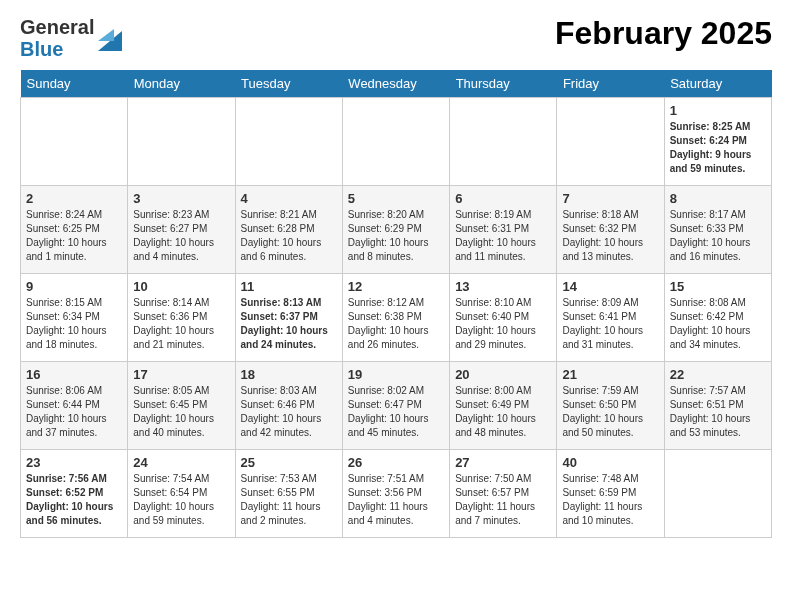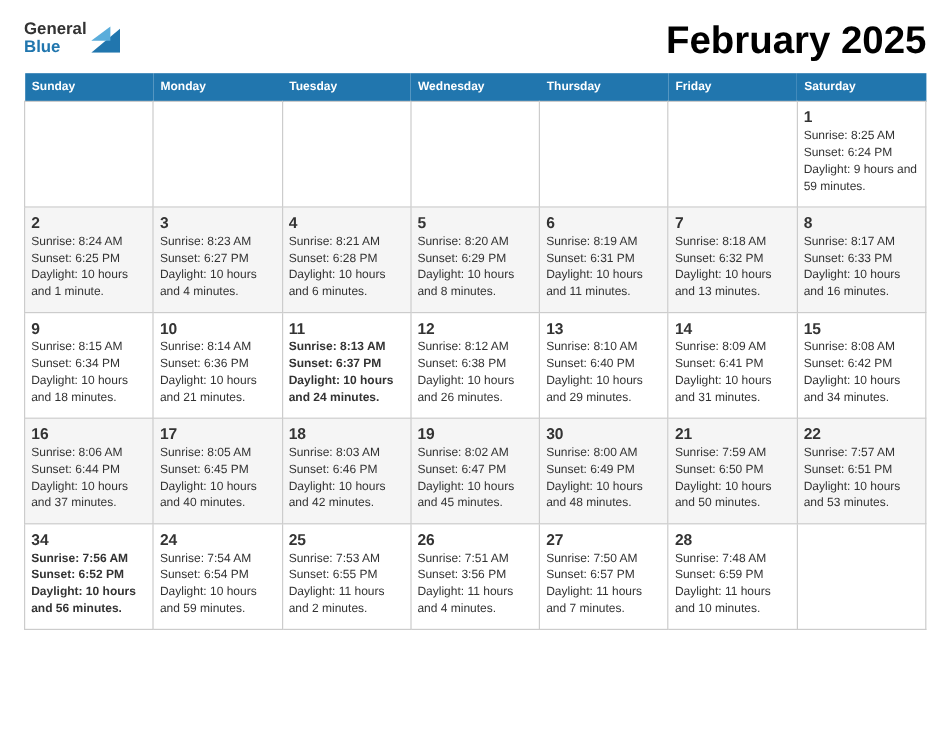--- a/index.html
+++ b/index.html
@@ -19,21 +19,21 @@
       margin-bottom: 10px;
     }
     .logo {
       display: flex;
       align-items: center;
       gap: 0;
     }
     .logo-text {
       display: flex;
       flex-direction: column;
-      font-size: 14px;
+      font-size: 20px;
       font-weight: bold;
       line-height: 1.1;
     }
     .logo-general { color: #333; }
     .logo-blue { color: #2176ae; }
     .logo-icon {
       width: 24px;
       height: 30px;
       margin-left: 4px;
       margin-top: -4px;
@@ -54,22 +54,22 @@
     }
     table {
       width: 100%;
       border-collapse: collapse;
       table-layout: fixed;
     }
     thead th {
       background-color: #2176ae;
       color: #fff;
       padding: 6px 6px;
-      font-size: 10px;
-      font-weight: bold;
+      font-size: 13px;
+      font-weight: normal;
       text-align: left;
     }
     tbody td {
       border: 1px solid #ccc;
       vertical-align: top;
       padding: 5px 5px;
       font-size: 10.5px;
       color: #333;
       height: 88px;
     }
@@ -130,21 +130,21 @@
     <tbody id="calendar-body">
     <tr>
           <td class="empty-cell"></td>
           <td class="empty-cell"></td>
           <td class="empty-cell"></td>
           <td class="empty-cell"></td>
           <td class="empty-cell"></td>
           <td class="empty-cell"></td>
           <td>
             <span class="day-number">1</span>
-            <div class="cell-text" style="white-space: pre-line;">Sunrise: 8:25 AM
+            <div class="cell-text" style="white-space: pre-line; font-weight: bold;">Sunrise: 8:25 AM
 Sunset: 6:24 PM
 Daylight: 9 hours and 59 minutes.</div>
           </td>
         </tr>
         <tr>
           <td>
             <span class="day-number">2</span>
             <div class="cell-text" style="white-space: pre-line;">Sunrise: 8:24 AM
 Sunset: 6:25 PM
 Daylight: 10 hours and 1 minute.</div>
@@ -249,41 +249,41 @@
 Sunset: 6:46 PM
 Daylight: 10 hours and 42 minutes.</div>
           </td>
           <td>
             <span class="day-number">19</span>
             <div class="cell-text" style="white-space: pre-line;">Sunrise: 8:02 AM
 Sunset: 6:47 PM
 Daylight: 10 hours and 45 minutes.</div>
           </td>
           <td>
-            <span class="day-number">30</span>
+            <span class="day-number">20</span>
             <div class="cell-text" style="white-space: pre-line;">Sunrise: 8:00 AM
 Sunset: 6:49 PM
 Daylight: 10 hours and 48 minutes.</div>
           </td>
           <td>
             <span class="day-number">21</span>
             <div class="cell-text" style="white-space: pre-line;">Sunrise: 7:59 AM
 Sunset: 6:50 PM
 Daylight: 10 hours and 50 minutes.</div>
           </td>
           <td>
             <span class="day-number">22</span>
             <div class="cell-text" style="white-space: pre-line;">Sunrise: 7:57 AM
 Sunset: 6:51 PM
 Daylight: 10 hours and 53 minutes.</div>
           </td>
         </tr>
         <tr>
           <td>
-            <span class="day-number">34</span>
+            <span class="day-number">23</span>
             <div class="cell-text" style="white-space: pre-line; font-weight: bold;">Sunrise: 7:56 AM
 Sunset: 6:52 PM
 Daylight: 10 hours and 56 minutes.</div>
           </td>
           <td>
             <span class="day-number">24</span>
             <div class="cell-text" style="white-space: pre-line;">Sunrise: 7:54 AM
 Sunset: 6:54 PM
 Daylight: 10 hours and 59 minutes.</div>
           </td>
@@ -299,21 +299,21 @@
 Sunset: 3:56 PM
 Daylight: 11 hours and 4 minutes.</div>
           </td>
           <td>
             <span class="day-number">27</span>
             <div class="cell-text" style="white-space: pre-line;">Sunrise: 7:50 AM
 Sunset: 6:57 PM
 Daylight: 11 hours and 7 minutes.</div>
           </td>
           <td>
-            <span class="day-number">28</span>
+            <span class="day-number">40</span>
             <div class="cell-text" style="white-space: pre-line;">Sunrise: 7:48 AM
 Sunset: 6:59 PM
 Daylight: 11 hours and 10 minutes.</div>
           </td>
           <td class="empty-cell"></td>
         </tr>
       </tbody>
   </table>
 </div>
 

